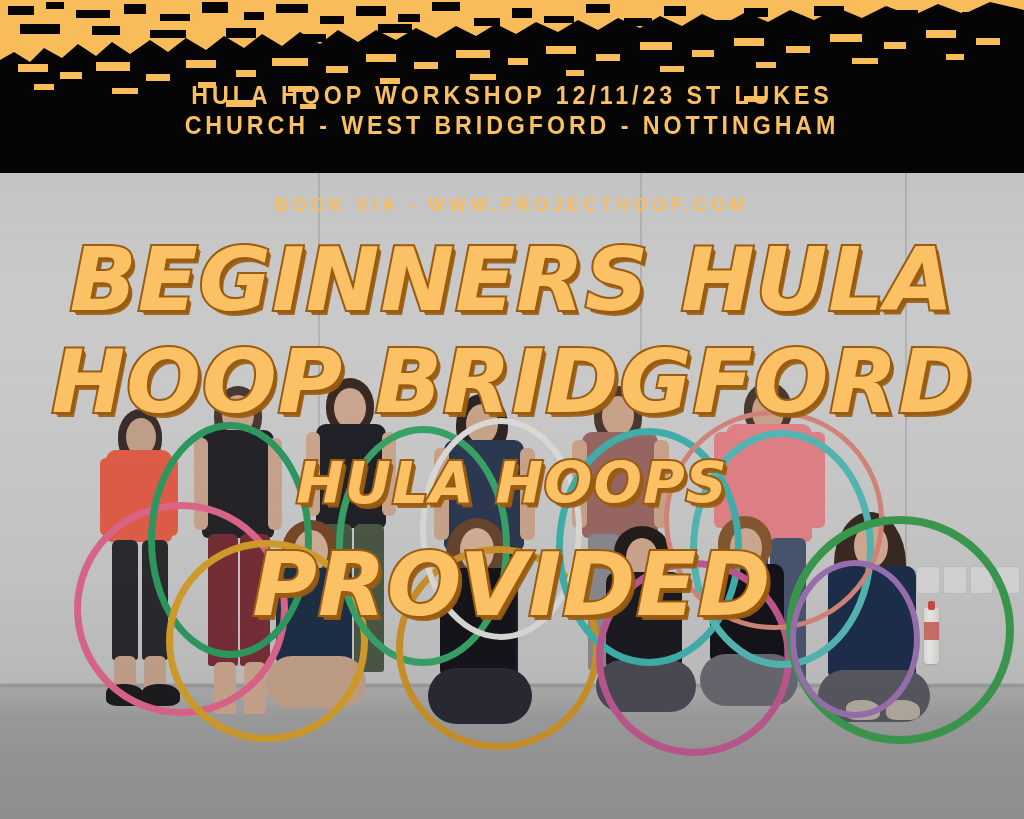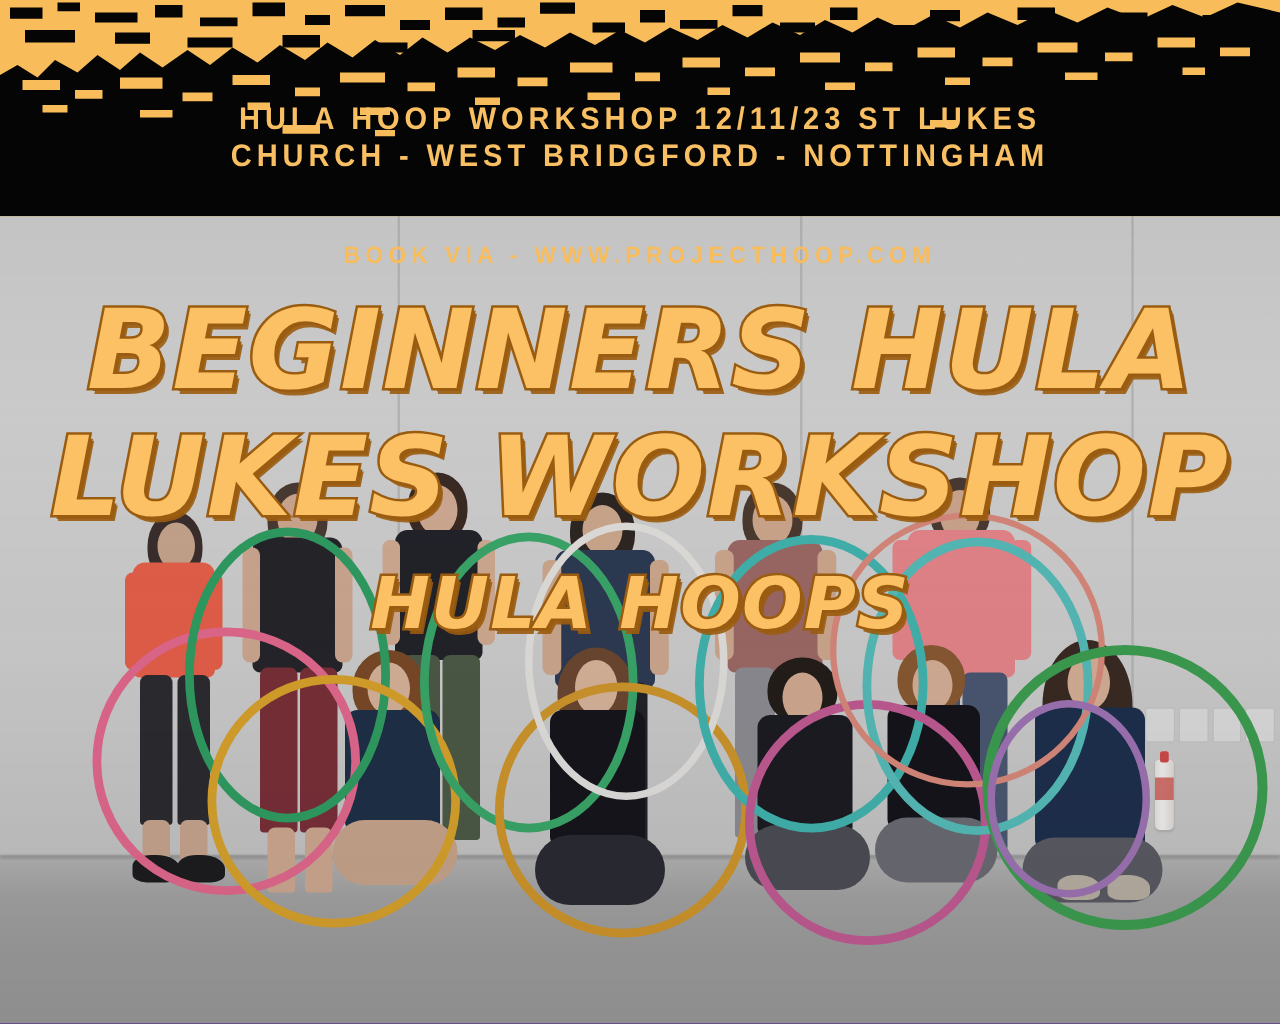--- a/index.html
+++ b/index.html
@@ -6,21 +6,21 @@
     margin: 0;
     padding: 0;
     background: #000;
   }
   #poster {
     position: relative;
     width: 1024px;
     height: 819px;
     overflow: hidden;
     font-family: "Liberation Sans", sans-serif;
-    background: #6d28d9;
+    background: #a21caf;
   }
 
   
   .photo-layer {
     position: absolute;
     left: 0; top: 0;
     width: 1024px; height: 819px;
     overflow: hidden;
   }
   .wall {
@@ -395,17 +395,18 @@
     </svg>
 
     <div class="header-text">HULA HOOP WORKSHOP 12/11/23 ST LUKES
 CHURCH - WEST BRIDGFORD - NOTTINGHAM</div>
   </div>
 
   <div class="book-via">BOOK VIA - WWW.PROJECTHOOP.COM</div>
 
   <div class="headline">
     <span class="hl-line hl-1">BEGINNERS HULA</span>
-    <span class="hl-line hl-2">LUKES WORKSHOP</span>
+    <span class="hl-line hl-2">HOOP BRIDGFORD</span>
     <span class="hl-line hl-4">HULA HOOPS</span>
+    <span class="hl-line hl-5">PROVIDED</span>
   </div>
 
 </div>
 
 </body></html>

